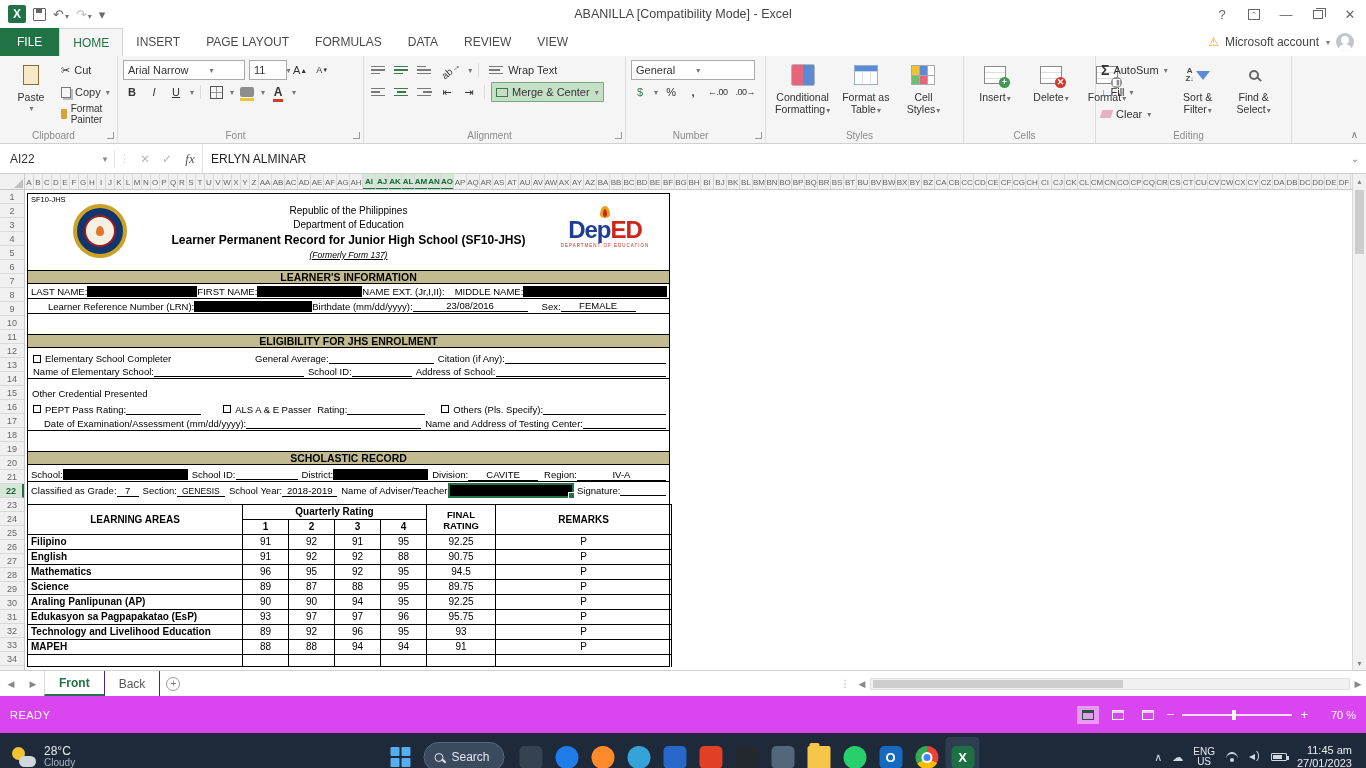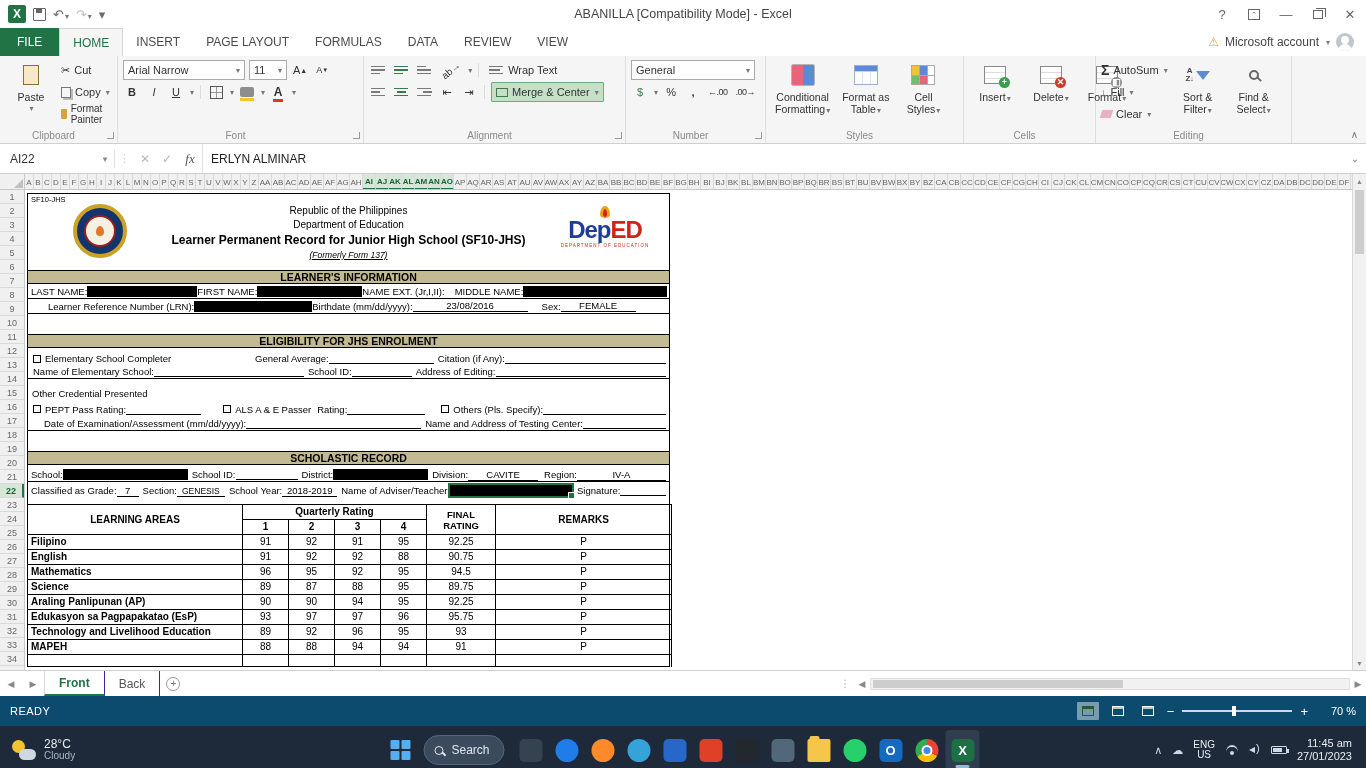--- a/index.html
+++ b/index.html
@@ -36,21 +36,21 @@
   
   .ribbon{height:88px;background:#f5f5f5;border-bottom:1px solid #d0d0d0;display:flex;position:relative;font-size:11px;color:#333}
   .rgroup{position:relative;border-right:1px solid #dedede;padding:4px 5px 16px 5px;display:flex;gap:4px}
   .glabel{position:absolute;bottom:2px;left:0;right:10px;text-align:center;font-size:10px;color:#8a8a8a}
   .launcher{position:absolute;right:3px;bottom:4px;width:7px;height:7px;border-right:1.5px solid #999;border-bottom:1.5px solid #999}
   .bigbtn{min-width:52px;display:flex;flex-direction:column;align-items:center;padding:2px 4px 0 4px;text-align:center;font-size:10.5px;line-height:12px;color:#333}
   .bigbtn .bic{height:26px;display:flex;align-items:center;justify-content:center;margin-bottom:3px}
   .colstack{display:flex;flex-direction:column;justify-content:flex-start;gap:2px}
   .smallrow{display:flex;align-items:center;height:20px;gap:4px;font-size:11px}
   .sbtn{height:20px;min-width:18px;display:inline-flex;align-items:center;justify-content:center;padding:0 2px;color:#333}
-  .combo{background:#fff;border:1px solid #aaa;height:20px;display:flex;align-items:center;font-size:11px;padding:0 4px;justify-content:space-between;gap:8px}
+  .combo{background:#fff;border:1px solid #aaa;height:20px;display:flex;align-items:center;font-size:11px;padding:0 4px;justify-content:flex-start;gap:20px}
   .divider-v{width:1px;background:#dcdcdc;margin:2px 2px}
   .b{font-weight:bold}.i{font-style:italic}.u{text-decoration:underline}
   .grid-ic{width:13px;height:13px;border:1px solid #555;background:
      linear-gradient(#999,#999) center/100% 1px no-repeat,
      linear-gradient(#999,#999) center/1px 100% no-repeat}
   .fill-ic{width:14px;height:10px;background:#8d8d8d;border-radius:2px;position:relative}
   .fill-ic::after{content:"";position:absolute;left:0;right:0;bottom:-4px;height:3px;background:#f2c231}
   .fcolor-ic{font-size:12px;font-weight:bold;color:#333;position:relative;line-height:12px}
   .fcolor-ic::after{content:"";position:absolute;left:-1px;right:-1px;bottom:-4px;height:3px;background:#d43c2a}
   .al-ic{display:inline-flex;flex-direction:column;gap:2px;width:15px}
@@ -144,21 +144,21 @@
   .sheettab.active{background:#fff;color:#217346;font-weight:bold;border-left:1px solid #d8d8d8;border-bottom:2px solid #217346}
   .newsheet{width:26px;display:flex;align-items:center;justify-content:center}
   .newsheet span{width:14px;height:14px;border-radius:50%;border:1px solid #999;color:#777;font-size:10px;line-height:12px;text-align:center}
   .hs-zone{margin-left:auto;display:flex;align-items:center;width:530px}
   .hs-grip{color:#aaa;font-size:10px;padding:0 4px}
   .hs-ar{width:16px;text-align:center;color:#888;font-size:9px}
   .hs-track{flex:1;height:12px;background:#f1f1f1;border:1px solid #e0e0e0;position:relative}
   .hs-thumb{position:absolute;left:2px;top:1px;height:8px;width:250px;background:#cdcdcd}
 
   
-  .statusbar{height:30px;background:#0c4a6e;color:#fff;display:flex;align-items:center;font-size:11px}
+  .statusbar{height:37px;background:#d946ef;color:#fff;display:flex;align-items:center;font-size:11px}
   .sb-left{padding-left:10px;letter-spacing:0.5px}
   .sb-right{margin-left:auto;display:flex;align-items:center;gap:8px;padding-right:10px}
   .vicon{width:22px;height:18px;display:flex;align-items:center;justify-content:center;border-radius:1px}
   .vicon.active{background:rgba(255,255,255,0.45)}
   .vicon span{width:12px;height:10px;border:1px solid #fff;background:linear-gradient(rgba(255,255,255,.7),rgba(255,255,255,.7)) top/100% 2px no-repeat}
   .vicon.active span{border-color:#215a37;background:linear-gradient(#215a37,#215a37) top/100% 2px no-repeat}
   .zoomtrack{width:110px;height:2px;background:rgba(255,255,255,.8);position:relative}
   .zoomthumb{position:absolute;left:45%;top:-4px;width:4px;height:10px;background:#fff}
   .zoomsign{font-size:13px}
   .zoomval{width:40px;text-align:right}
@@ -719,21 +719,21 @@
           <span class="ul" style="width:105px"></span>
           <span class="lbl" style="margin-left:4px">Citation (if Any):</span>
           <span class="ul" style="flex:1;margin-right:3px"></span>
         </div>
 
         <div class="frow bline" style="top:171px;height:14px">
           <span class="lbl" style="margin-left:5px">Name of Elementary School:</span>
           <span class="ul" style="width:150px"></span>
           <span class="lbl" style="margin-left:4px">School ID:</span>
           <span class="ul" style="width:60px"></span>
-          <span class="lbl" style="margin-left:4px">Address of Editing:</span>
+          <span class="lbl" style="margin-left:4px">Address of School:</span>
           <span class="ul" style="flex:1;margin-right:3px"></span>
         </div>
 
         <div class="frow" style="top:208px;height:14px">
           <span class="cb" style="margin-left:5px"></span>
           <span class="lbl" style="margin-left:4px">PEPT Pass Rating:</span>
           <span class="ul" style="width:75px"></span>
           <span style="width:22px"></span>
           <span class="cb"></span>
           <span class="lbl" style="margin-left:4px">ALS A &amp; E Passer</span>

